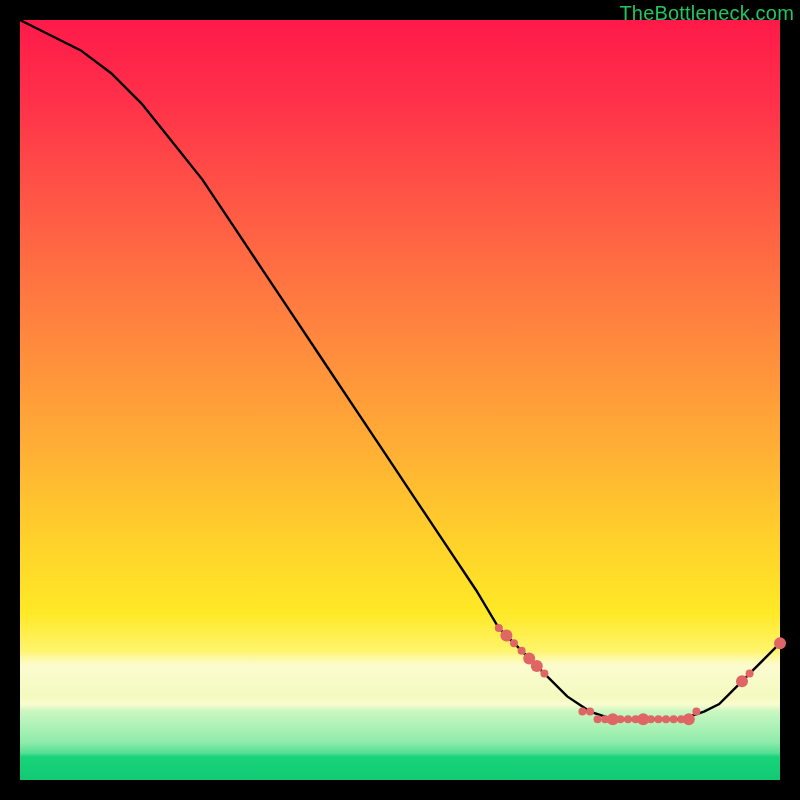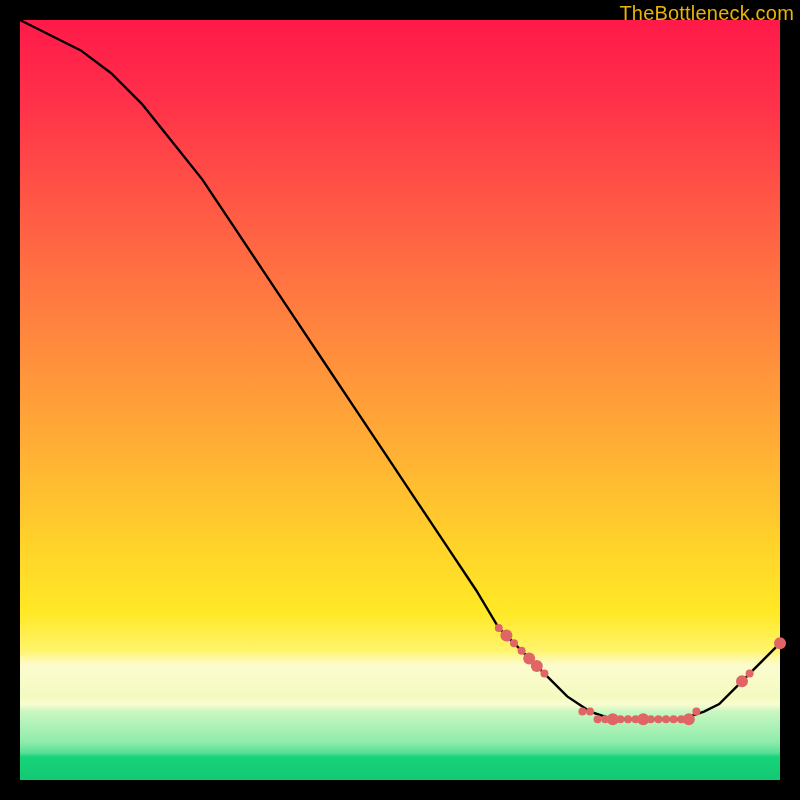--- a/index.html
+++ b/index.html
@@ -59,21 +59,21 @@
         #ffd02b 68%,
         #ffe926 78%,
         #fff67a 84%,
         #fcfccf 88%
       );
   }
   .watermark {
     position: absolute;
     top: 2px;
     right: 6px;
-    color: #eab308;
+    color: #22c55e;
     font-size: 20px;
     letter-spacing: 0.2px;
     user-select: none;
   }
   svg.curve {
     position: absolute;
     left: 0;
     top: 0;
     width: 760px;
     height: 760px;

